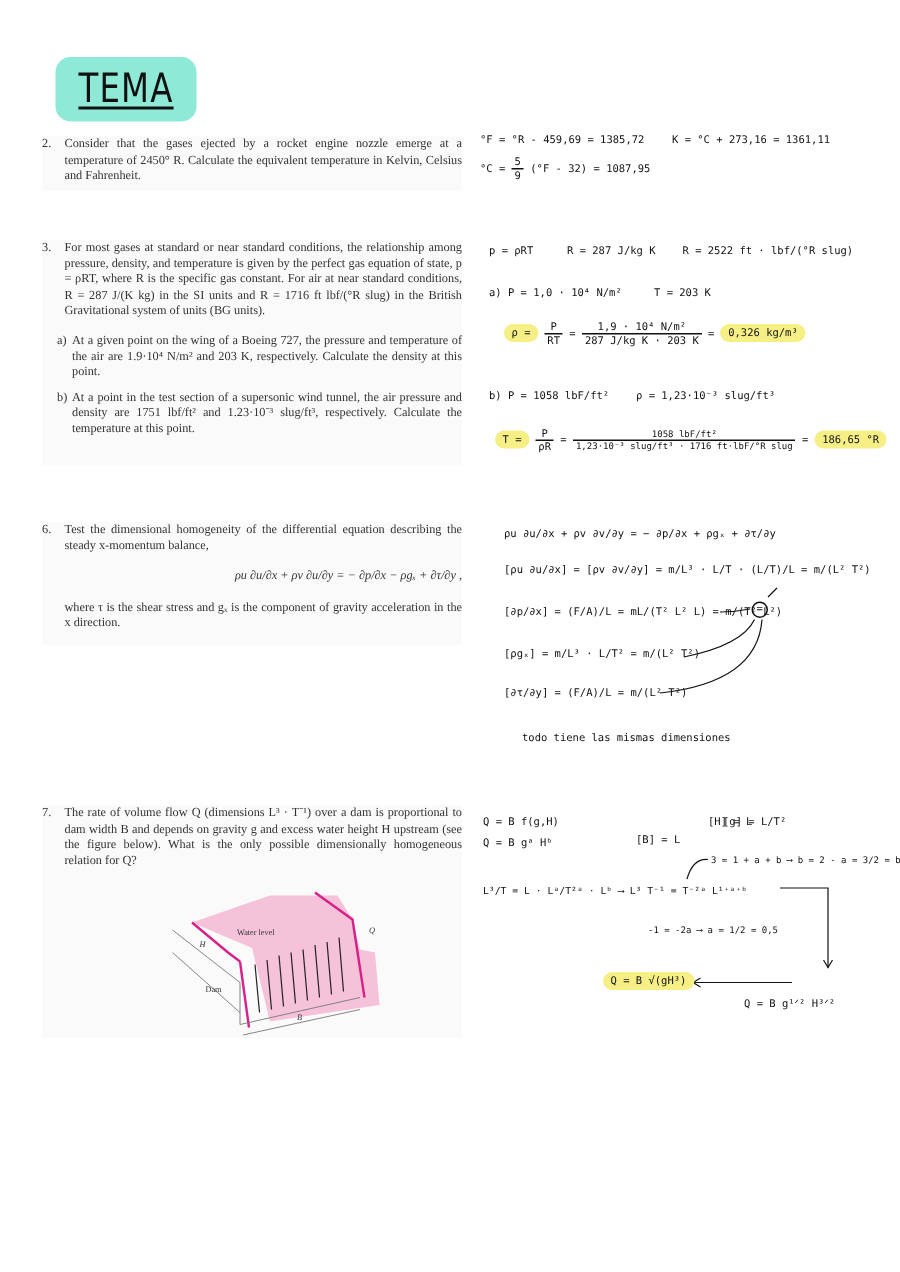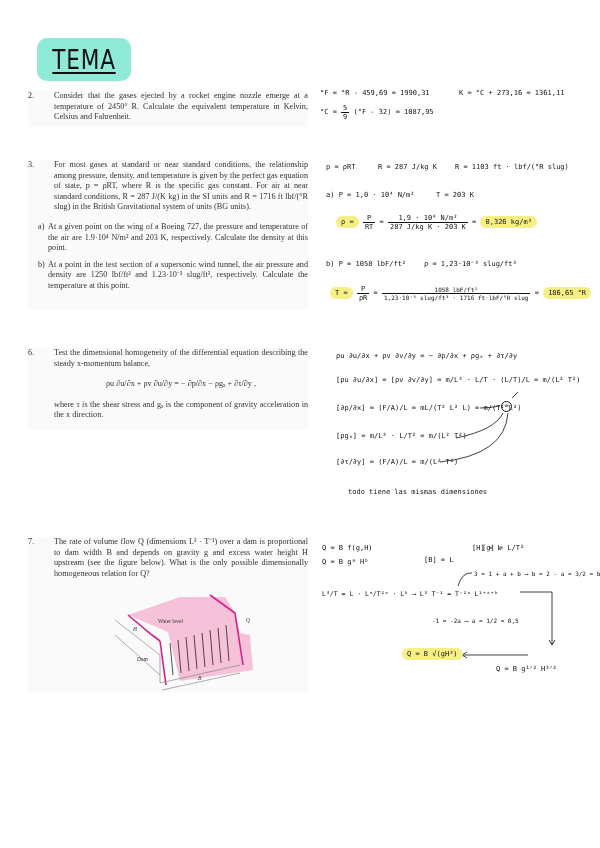--- a/index.html
+++ b/index.html
@@ -5,65 +5,65 @@
   html, body { margin:0; padding:0; }
   body { width:600px; height:848px; background:#ffffff; position:relative; overflow:hidden;
          font-family:"DejaVu Serif", serif; color:#222; }
   .abs { position:absolute; }
   .title-box { left:37px; top:38px; width:94px; height:43px; background:#8eead6; border-radius:10px; }
   .title-text { left:37px; top:38px; width:94px; height:43px; text-align:center; line-height:43px;
                 font-family:"DejaVu Sans", sans-serif; font-size:27px; letter-spacing:1px; color:#111;
                 text-decoration:underline; text-underline-offset:3px; transform:scaleX(0.8); }
   .prob { background:#fafafa; font-family:"Liberation Serif", serif; font-size:8.2px; line-height:10.6px; color:#333; text-align:justify; }
   .prob .num { position:absolute; left:0; top:0; }
-  .prob .body { margin-left:26px; }
+  .prob .body { margin-left:15px; }
   .sub { margin-left:20px; position:relative; margin-top:6px; }
   .sub .lbl { position:absolute; left:-10px; top:0; }
-  .eqn { text-align:center; margin:6px 0; }
+  .eqn { text-align:right; margin:6px 0; font-style:italic; }
   .hw { font-family:"DejaVu Sans Mono", monospace; font-size:7px; color:#111; white-space:nowrap; }
   .hl { background:#f6ef86; border-radius:8px; padding:2px 5px; }
   .frac { display:inline-block; vertical-align:middle; text-align:center; }
   .frac .n { display:block; border-bottom:1px solid #111; padding:0 2px; }
   .frac .d { display:block; padding:0 2px; }
   svg { position:absolute; overflow:visible; }
 </style>
 </head>
 <body>
 
 <div class="abs title-box"></div>
 <div class="abs title-text">TEMA 1</div>
 
 <div class="abs prob" style="left:28px;top:91px;width:280px;height:36px;">
   <span class="num">2.</span>
   <div class="body">Consider that the gases ejected by a rocket engine nozzle emerge at a temperature of 2450° R. Calculate the equivalent temperature in Kelvin, Celsius and Fahrenheit.</div>
 </div>
-<div class="abs hw" style="left:320px;top:89px;">°F = °R - 459,69 = 1990,31</div>
-<div class="abs hw" style="left:459px;top:89px;">K = °C + 273,16 = 1361,11</div>
+<div class="abs hw" style="left:320px;top:89px;">°F = °R - 459,69 = 1385,72</div>
+<div class="abs hw" style="left:448px;top:89px;">K = °C + 273,16 = 1361,11</div>
 <div class="abs hw" style="left:320px;top:104px;">
   <span>°C =</span>
   <span class="frac"><span class="n">5</span><span class="d">9</span></span>
   <span>(°F - 32) = 1087,95</span>
 </div>
 
 <div class="abs prob" style="left:28px;top:160px;width:280px;height:150px;">
   <span class="num">3.</span>
   <div class="body">For most gases at standard or near standard conditions, the relationship among pressure, density, and temperature is given by the perfect gas equation of state, p = ρRT, where R is the specific gas constant. For air at near standard conditions, R = 287 J/(K kg) in the SI units and R = 1716 ft lbf/(°R slug) in the British Gravitational system of units (BG units).</div>
   <div class="sub" style="margin-top:9px;">
     <span class="lbl">a)</span>
     <div>At a given point on the wing of a Boeing 727, the pressure and temperature of the air are 1.9·10⁴ N/m² and 203 K, respectively. Calculate the density at this point.</div>
   </div>
   <div class="sub">
     <span class="lbl">b)</span>
-    <div>At a point in the test section of a supersonic wind tunnel, the air pressure and density are 1250 lbf/ft² and 1.23·10⁻³ slug/ft³, respectively. Calculate the temperature at this point.</div>
+    <div>At a point in the test section of a supersonic wind tunnel, the air pressure and density are 1751 lbf/ft² and 1.23·10⁻³ slug/ft³, respectively. Calculate the temperature at this point.</div>
   </div>
 </div>
 
 <div class="abs hw" style="left:326px;top:163px;">p = ρRT</div>
 <div class="abs hw" style="left:378px;top:163px;">R = 287 J/kg K</div>
-<div class="abs hw" style="left:455px;top:163px;">R = 1103 ft · lbf/(°R slug)</div>
+<div class="abs hw" style="left:455px;top:163px;">R = 2522 ft · lbf/(°R slug)</div>
 <div class="abs hw" style="left:326px;top:191px;">a) P = 1,0 · 10⁴ N/m²</div>
 <div class="abs hw" style="left:436px;top:191px;">T = 203 K</div>
 <div class="abs hw" style="left:336px;top:214px;">
   <span class="hl">ρ =</span>
   <span class="frac"><span class="n">P</span><span class="d">RT</span></span>
   =
   <span class="frac"><span class="n">1,9 · 10⁴ N/m²</span><span class="d">287 J/kg K · 203 K</span></span>
   =
   <span class="hl">0,326 kg/m³</span>
 </div>

